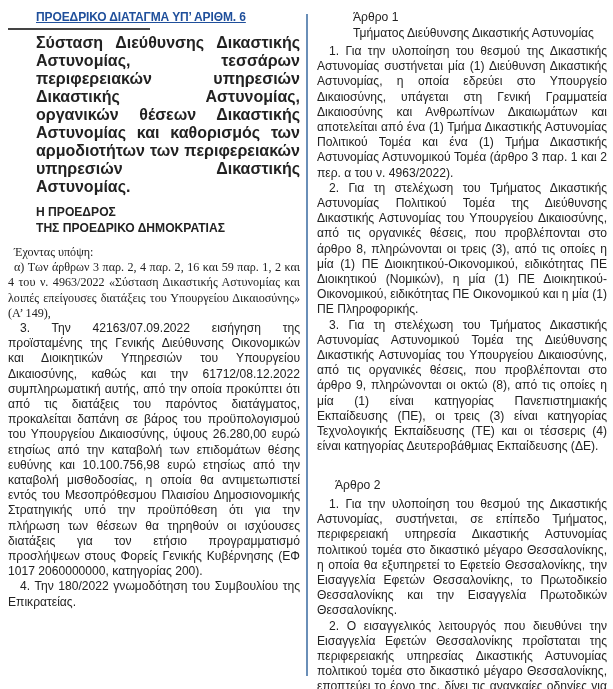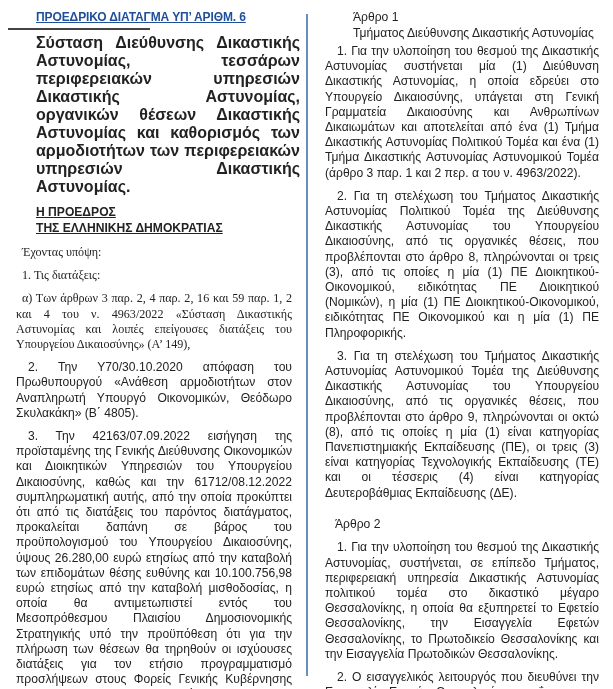--- a/index.html
+++ b/index.html
@@ -6,44 +6,42 @@
   body { width: 613px; height: 689px; overflow: hidden; position: relative;
          font-family: "Liberation Sans", sans-serif; color: #222; }
   .col { position: absolute; top: 0; font-size: 12.1px; line-height: 15.2px; }
   .col-left { left: 8px; width: 292px; }
   .col-right { left: 317px; width: 290px; }
   .divider { position: absolute; left: 306px; top: 14px; width: 2px; height: 662px; background: #6a8fb8; }
   .title-wrap { position: relative; height: 30px; }
   .title { position: absolute; left: 28px; top: 10px; font-weight: bold; font-size: 12px; color: #1f4f9b; text-decoration: underline; letter-spacing: -0.1px; }
   .title-rule { position: absolute; left: 0; top: 28px; width: 142px; height: 1.5px; background: #444; }
   .subtitle { font-weight: bold; margin: 4px 0 0 28px; text-align: justify; font-size: 16px; line-height: 18px; }
-  .president { font-weight: bold; margin: 9px 0 9px 28px; line-height: 15.5px; text-decoration: underline; }
-  p { margin: 8px; text-align: justify; }
+  .president { font-weight: bold; margin: 9px 0 9px 28px; line-height: 15.5px; }
+  p { margin: 0; text-align: justify; }
   .indent { text-indent: 6px; font-family: Liberation Serif, serif; }
   .indent-deep { text-indent: 12px; }
   .art-head { margin-left: 18px; line-height: 15.5px; }
-  .art-head2 { margin-left: 18px; margin-top: 16px; margin-bottom: 3px; line-height: 15.5px; }
+  .art-head2 { margin-left: 18px; margin-top: 24px; margin-bottom: 3px; line-height: 15.5px; }
 </style>
 </head>
 <body>
 
 <div class="col col-left">
   <div class="title-wrap">
     <div class="title">ΠΡΟΕΔΡΙΚΟ ΔΙΑΤΑΓΜΑ ΥΠ’ ΑΡΙΘΜ. 6</div>
     <div class="title-rule"></div>
   </div>
   <p class="subtitle">Σύσταση Διεύθυνσης Δικαστικής Αστυνομίας, τεσσάρων περιφερειακών υπηρεσιών Δικαστικής Αστυνομίας, οργανικών θέσεων Δικαστικής Αστυνομίας και καθορισμός των αρμοδιοτήτων των περιφερειακών υπηρεσιών Δικαστικής Αστυνομίας.</p>
   <div class="president">
     <div>Η ΠΡΟΕΔΡΟΣ</div>
-    <div>ΤΗΣ ΕΛΛΗΝΙΚΗΣ ΔΗΜΟΚΡΑΤΙΑΣ</div>
+    <div>ΤΗΣ ΠΡΟΕΔΡΙΚΟ ΔΗΜΟΚΡΑΤΙΑΣ</div>
   </div>
   <p class="indent">Έχοντας υπόψη:</p>
-  <p class="indent">1. Τις διατάξεις:</p>
   <p class="indent">α) Των άρθρων 3 παρ. 2, 4 παρ. 2, 16 και 59 παρ. 1, 2 και 4 του ν. 4963/2022 «Σύσταση Δικαστικής Αστυνομίας και λοιπές επείγουσες διατάξεις του Υπουργείου Δικαιοσύνης» (Α’ 149),</p>
-  <p class="indent-deep">2. Την Υ70/30.10.2020 απόφαση του Πρωθυπουργού «Ανάθεση αρμοδιοτήτων στον Αναπληρωτή Υπουργό Οικονομικών, Θεόδωρο Σκυλακάκη» (Β΄ 4805).</p>
   <p class="indent-deep">3. Την 42163/07.09.2022 εισήγηση της προϊσταμένης της Γενικής Διεύθυνσης Οικονομικών και Διοικητικών Υπηρεσιών του Υπουργείου Δικαιοσύνης, καθώς και την 61712/08.12.2022 συμπληρωματική αυτής, από την οποία προκύπτει ότι από τις διατάξεις του παρόντος διατάγματος, προκαλείται δαπάνη σε βάρος του προϋπολογισμού του Υπουργείου Δικαιοσύνης, ύψους 26.280,00 ευρώ ετησίως από την καταβολή των επιδομάτων θέσης ευθύνης και 10.100.756,98 ευρώ ετησίως από την καταβολή μισθοδοσίας, η οποία θα αντιμετωπιστεί εντός του Μεσοπρόθεσμου Πλαισίου Δημοσιονομικής Στρατηγικής υπό την προϋπόθεση ότι για την πλήρωση των θέσεων θα τηρηθούν οι ισχύουσες διατάξεις για τον ετήσιο προγραμματισμό προσλήψεων στους Φορείς Γενικής Κυβέρνησης (ΕΦ 1017 2060000000, κατηγορίας 200).</p>
   <p class="indent-deep">4. Την 180/2022 γνωμοδότηση του Συμβουλίου της Επικρατείας.</p>
 
 </div>
 
 <div class="divider"></div>
 
 <div class="col col-right">
   <div class="art-head" style="margin-top:10px;margin-left:36px;">
     <div>Άρθρο 1</div>

